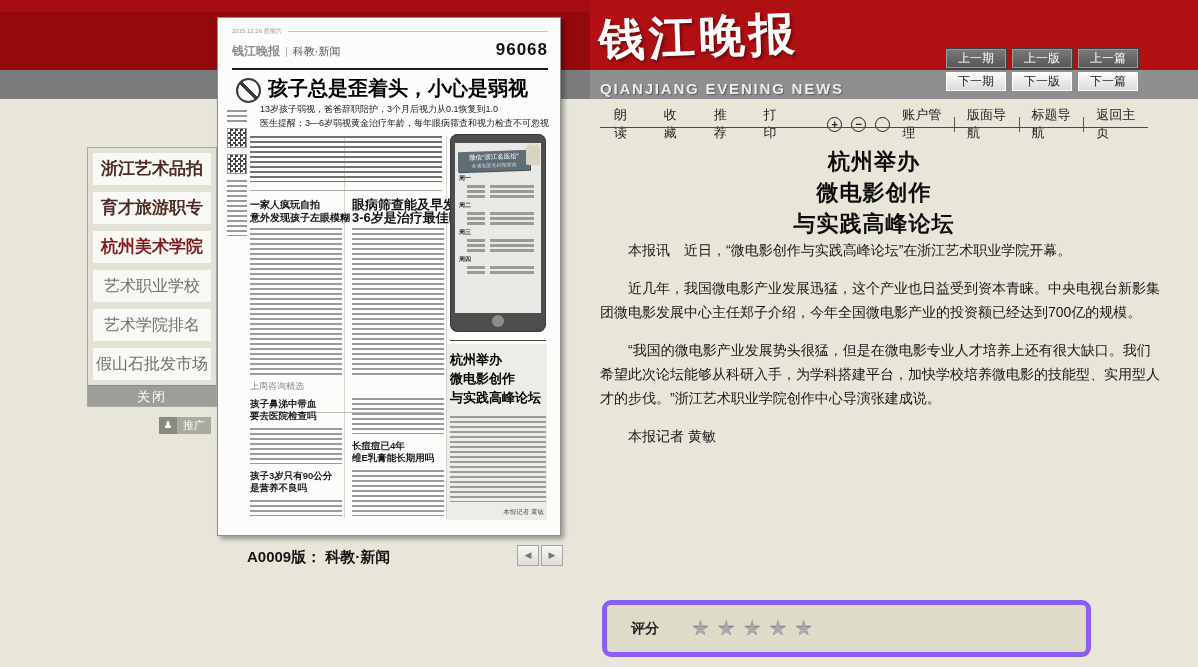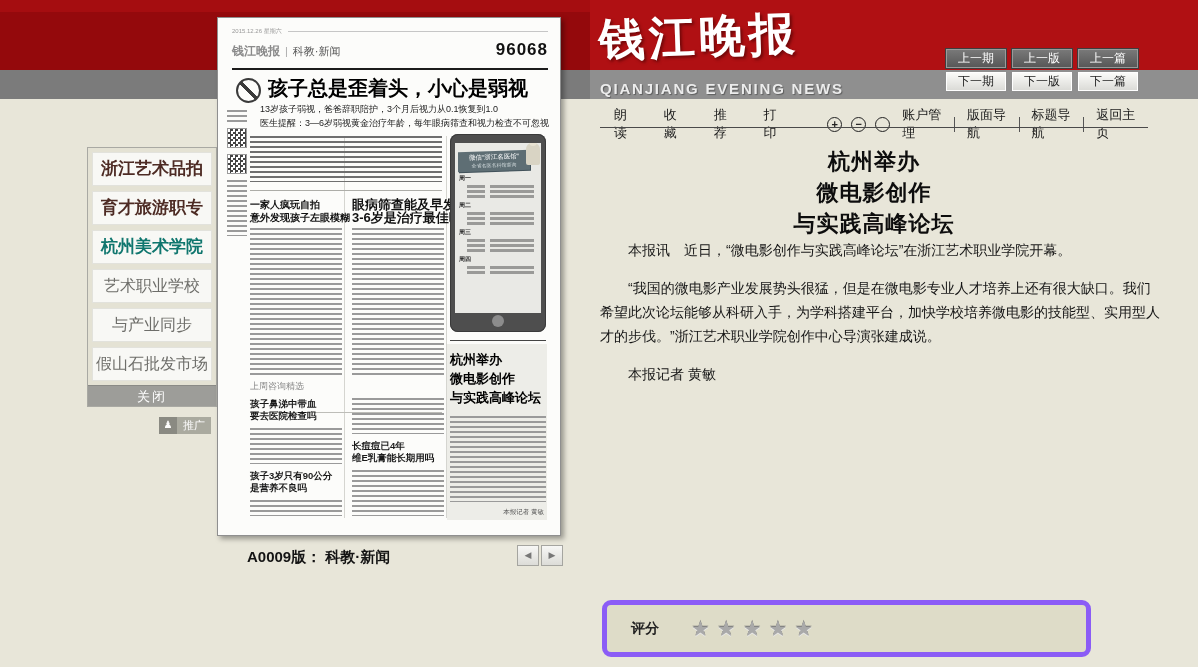--- a/index.html
+++ b/index.html
@@ -43,21 +43,21 @@
   .rating { position:absolute; left:602px; top:600px; width:489px; height:57px; background:#DEDCC8; border:5px solid #8b5cf6; border-radius:9px; display:flex; align-items:center; }
   .rating .rl { font-size:14px; font-weight:bold; color:#222; margin-left:24px; }
   .stars { margin-left:32px; display:flex; gap:7px; }
   .star { font-size:21px; color:#A9A9A9; text-shadow:0 1px 0 #E8E8E8, 0 -1px 0 #777; cursor:pointer; }
 
   
   .sidebox { position:absolute; left:87px; top:147px; width:130px; border:1px solid #A9A9A3; background:#E4E2D4; }
   .sideitems { padding:4px; }
   .sitem { height:34px; margin-bottom:5px; background:#F8F8F5; border:1px solid #E2E2DC; text-align:center; line-height:32px; font-size:16px; color:#6E6E6A; cursor:pointer; white-space:nowrap; }
   .sitem.em { font-weight:bold; color:#4D2B24; font-size:17px; }
-  .sitem.em2 { font-weight:bold; color:#0f766e; font-size:17px; }
+  .sitem.em2 { font-weight:bold; color:#7f1d1d; font-size:17px; }
   .sitem:last-child { margin-bottom:0; }
   .sclose { height:21px; background:#9D9D99; color:#fff; text-align:center; font-size:13px; line-height:21px; letter-spacing:2px; cursor:pointer; border-top:1px solid #8a8a86; }
   .promo { position:absolute; left:159px; top:417px; display:flex; height:17px; font-size:11px; cursor:pointer; opacity:.92; }
   .promo .pi { width:18px; background:#83837B; color:#fff; text-align:center; line-height:16px; font-size:10px; }
   .promo .pl { width:34px; background:#A5A59B; color:#fff; text-align:center; line-height:17px; }
 
   
   .np { position:absolute; left:217px; top:17px; width:344px; height:519px; background:#FCFCFA; border:1px solid #8F8F8F; box-shadow:3px 3px 5px rgba(0,0,0,.35); }
   .np-date { position:absolute; left:14px; top:9px; width:316px; display:flex; align-items:center; gap:6px; }
   .np-date span { font-size:6px; color:#999; white-space:nowrap; }
@@ -174,20 +174,21 @@
   </div>
   <div class="tb-divider"></div>
 
   <div class="a-title">
     <div>杭州举办</div>
     <div>微电影创作</div>
     <div>与实践高峰论坛</div>
   </div>
   <div class="a-body">
     <p>本报讯　近日，“微电影创作与实践高峰论坛”在浙江艺术职业学院开幕。</p>
+    <p>近几年，我国微电影产业发展迅猛，这个产业也日益受到资本青睐。中央电视台新影集团微电影发展中心主任郑子介绍，今年全国微电影产业的投资额已经达到700亿的规模。</p>
     <p>“我国的微电影产业发展势头很猛，但是在微电影专业人才培养上还有很大缺口。我们希望此次论坛能够从科研入手，为学科搭建平台，加快学校培养微电影的技能型、实用型人才的步伐。”浙江艺术职业学院创作中心导演张建成说。</p>
     <div class="a-byline">本报记者 黄敏</div>
   </div>
 
   <div class="rating">
     <span class="rl">评分</span>
     <span class="stars">
       <span class="star">★</span>
       <span class="star">★</span>
       <span class="star">★</span>
@@ -195,21 +196,21 @@
       <span class="star">★</span>
     </span>
   </div>
 
   <div class="sidebox">
     <div class="sideitems">
       <div class="sitem em">浙江艺术品拍</div>
       <div class="sitem em">育才旅游职专</div>
       <div class="sitem em2">杭州美术学院</div>
       <div class="sitem">艺术职业学校</div>
-      <div class="sitem">与产业同步</div>
+      <div class="sitem">艺术学院排名</div>
       <div class="sitem">假山石批发市场</div>
     </div>
     <div class="sclose">关闭</div>
   </div>
   <div class="promo">
     <span class="pi">♟</span>
     <span class="pl">推广</span>
   </div>
 
   <div class="np">

